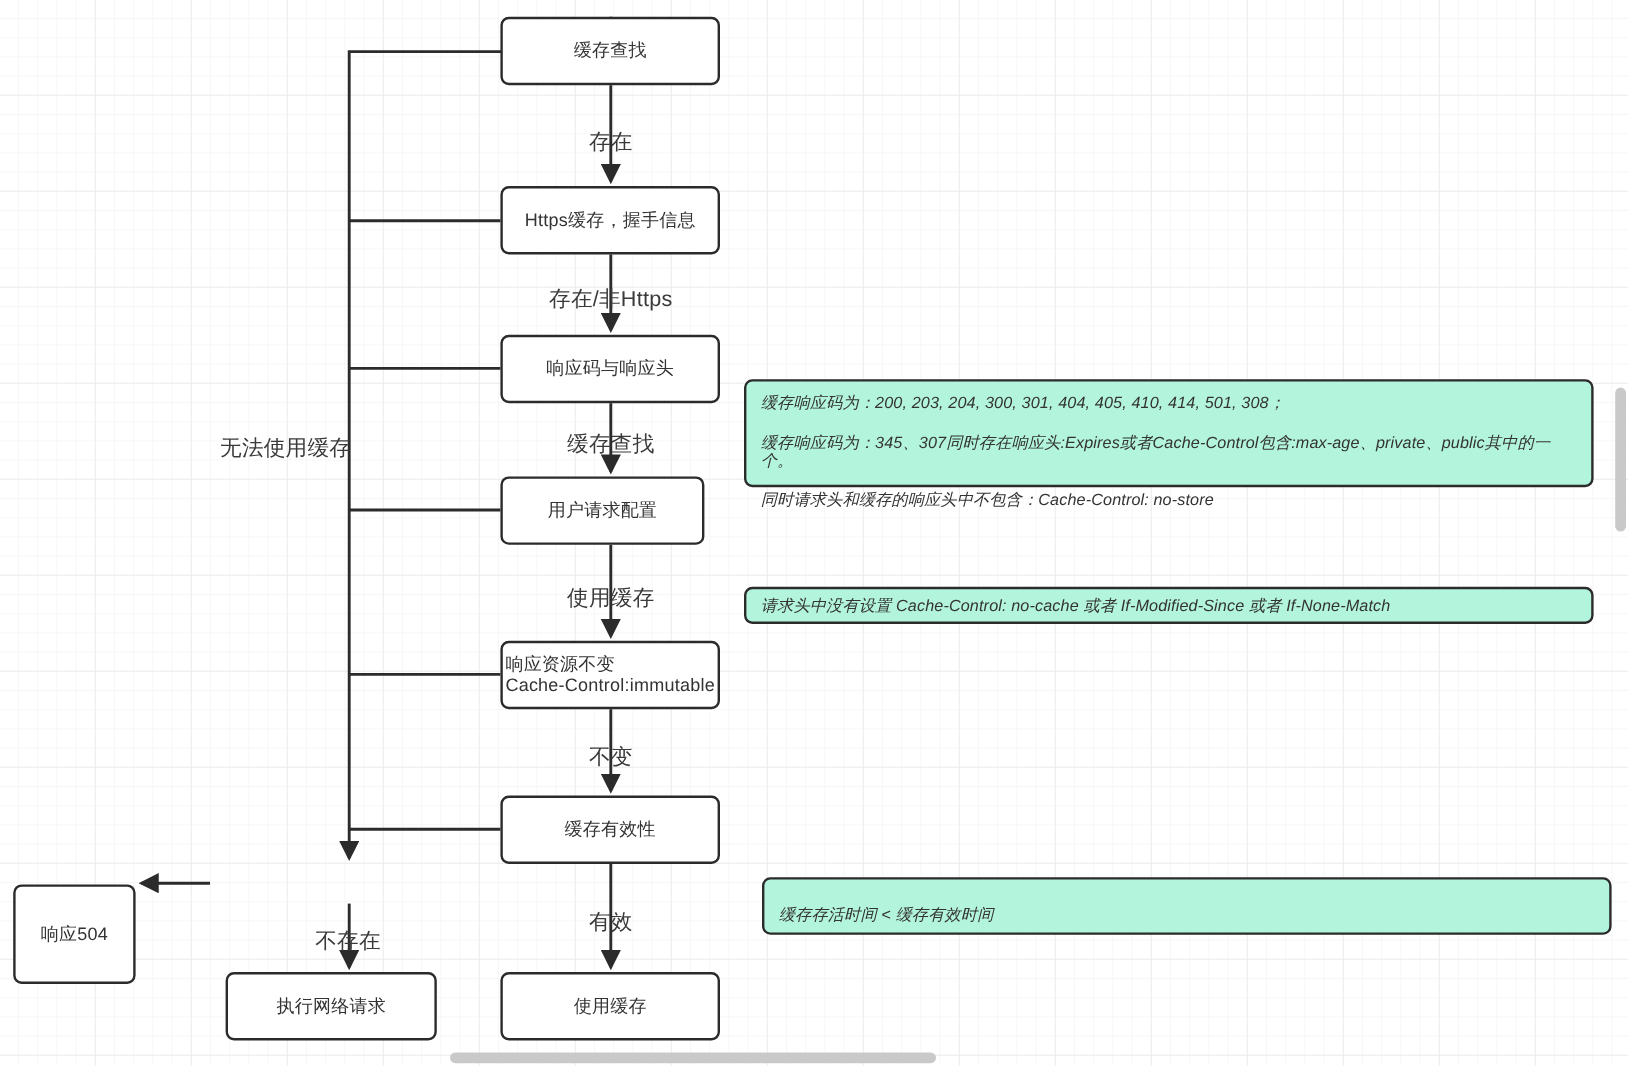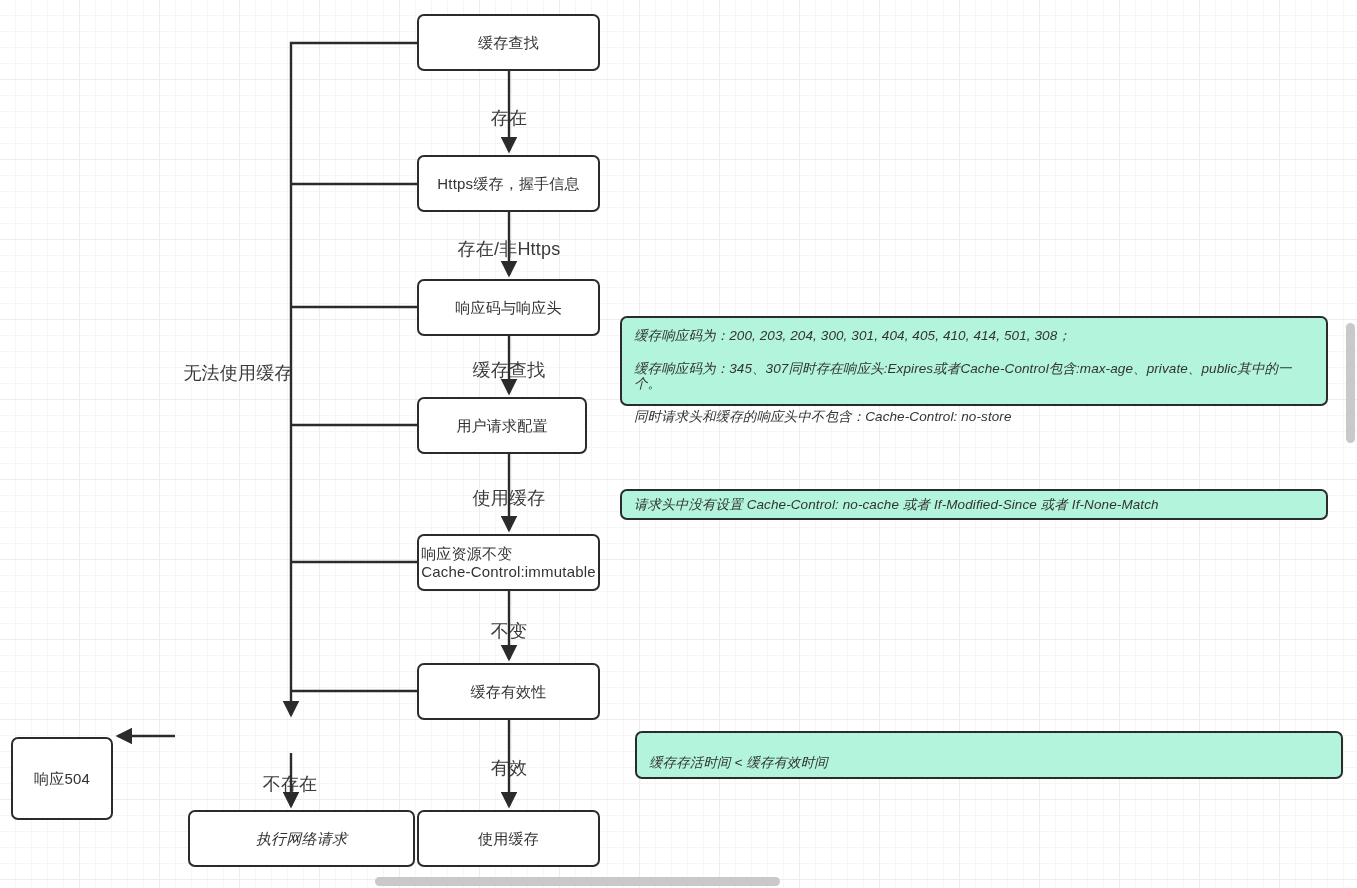--- a/index.html
+++ b/index.html
@@ -139,21 +139,21 @@
   <div class="node" style="left:417px; top:663px; width:183px; height:57px;">缓存有效性</div>
 
   <div class="node" style="left:417px; top:534px; width:183px; height:57px;">响应资源不变
 Cache-Control:immutable</div>
 
   <div class="node" style="left:417px; top:810px; width:183px; height:57px;">使用缓存</div>
 
 
   <div class="node" style="left:11px; top:701px; width:102px; height:83px;margin-top:36px;">响应504</div>
 
-  <div class="node" style="left:188px; top:810px; width:227px; height:57px;font-style:italic;">执行网络请求</div>
+  <div class="node" style="left:188px; top:810px; width:176px; height:57px;">执行网络请求</div>
 
   <div class="edge-label" style="left:509px; top:106px;">存在</div>
   <div class="edge-label" style="left:509px; top:237px;">存在/非Https</div>
   <div class="edge-label" style="left:509px; top:358px;">缓存查找</div>
   <div class="edge-label" style="left:509px; top:486px;">使用缓存</div>
   <div class="edge-label" style="left:509px; top:619px;">不变</div>
   <div class="edge-label" style="left:509px; top:756px;">有效</div>
   <div class="edge-label" style="left:290px; top:772px;">不存在</div>
   <div class="edge-label" style="left:238px; top:361px;">无法使用缓存</div>
 

